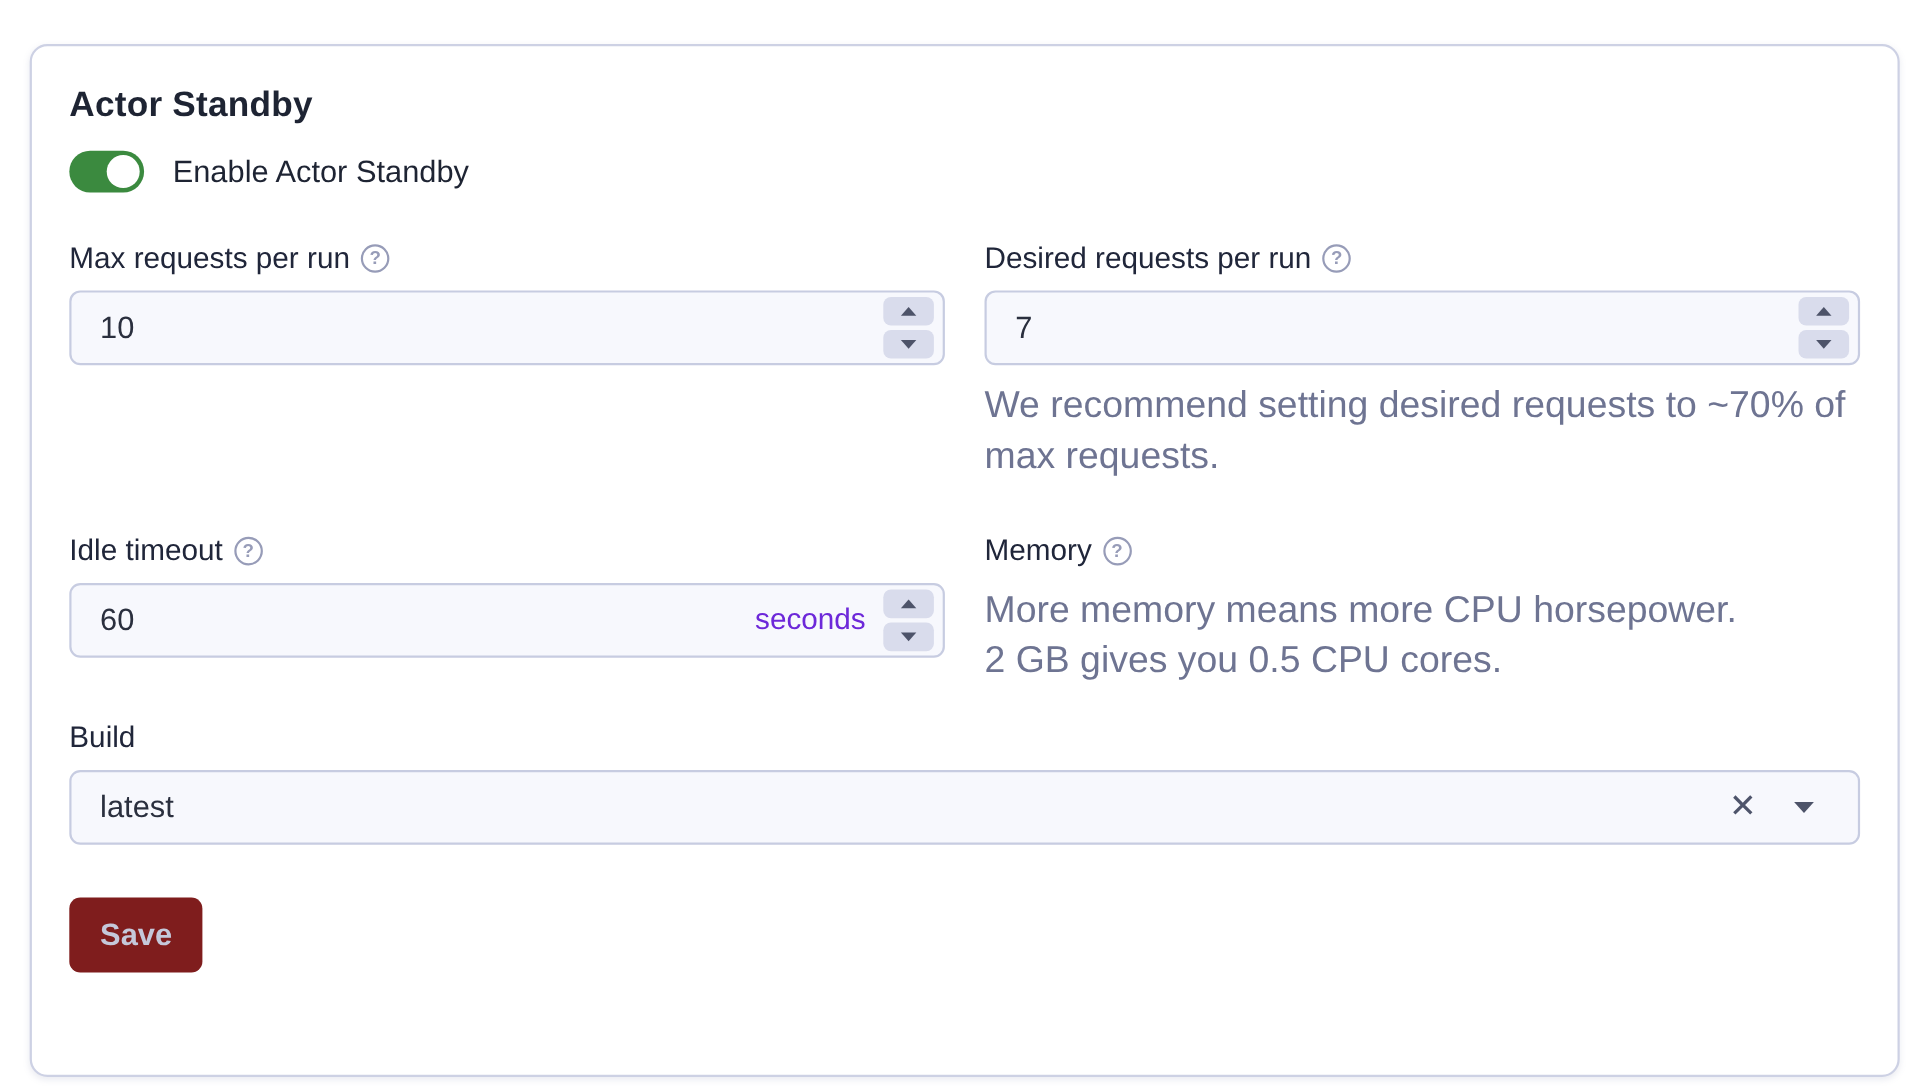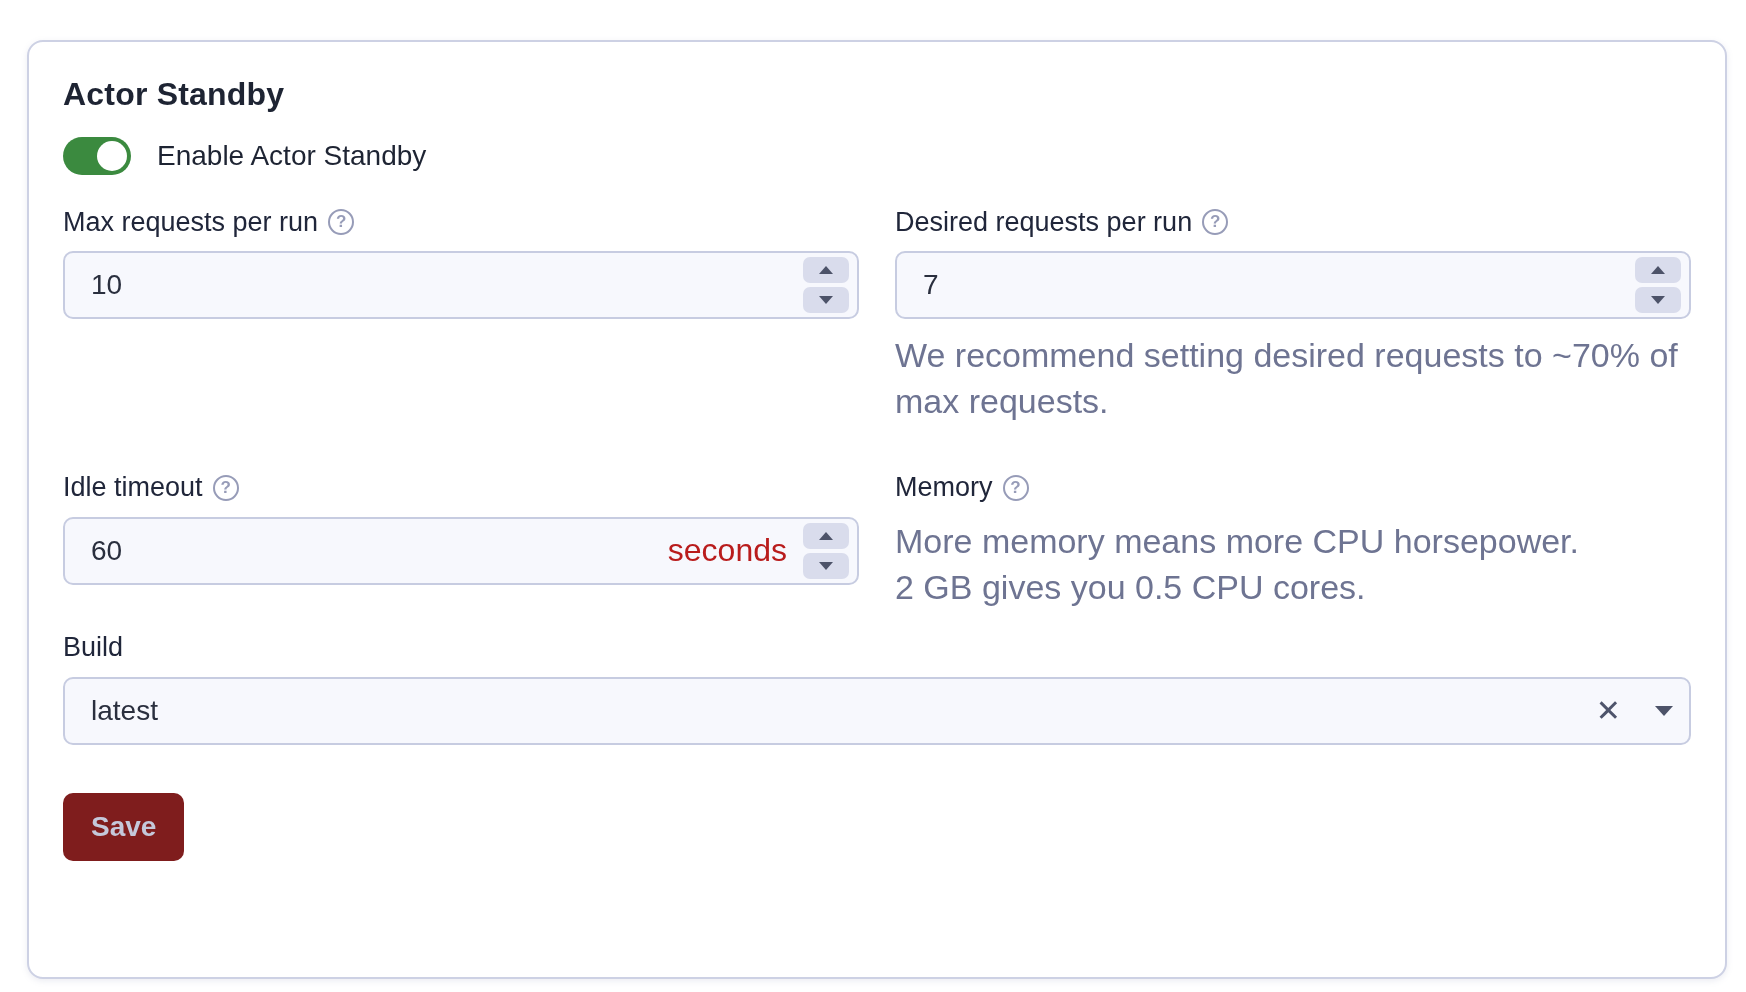--- a/index.html
+++ b/index.html
@@ -21,50 +21,50 @@
   .card{
     position:absolute;left:27px;top:40px;width:1700px;height:939px;
     background:#fff;border:2px solid var(--card-border);border-radius:16px;
     box-shadow:0 2px 6px rgba(120,130,170,.15);
     padding:34px 34px 26px 34px;
   }
   .title{font-size:32px;font-weight:700;color:var(--ink);margin-bottom:24px;letter-spacing:.2px;}
   .desc{font-size:27px;color:var(--body);margin-bottom:26px;}
   .desc a{color:var(--link);text-decoration:none;cursor:pointer;}
   
-  .toggle-row{display:flex;align-items:center;gap:26px;margin-bottom:30px;height:38px;}
+  .toggle-row{display:flex;align-items:center;gap:26px;margin-bottom:43px;height:38px;}
   .toggle{position:relative;width:68px;height:38px;border-radius:19px;background:var(--green);cursor:pointer;flex:0 0 auto;}
   .toggle .knob{position:absolute;top:4px;right:4px;width:30px;height:30px;border-radius:50%;background:#fff;}
   .toggle-label{font-size:28px;font-weight:500;color:var(--ink);}
   
   .grid{display:grid;grid-template-columns:1fr 1fr;column-gap:36px;row-gap:46px;align-items:start;}
   .field-label-row{display:flex;align-items:center;gap:10px;margin-bottom:12px;height:34px;}
   .field-label{font-size:27px;font-weight:400;color:var(--label);}
   .help{display:inline-flex;align-items:center;justify-content:center;width:26px;height:26px;
     border:2px solid #979cb8;border-radius:50%;color:#979cb8;font-size:17px;font-weight:700;cursor:pointer;}
   .inputbox{
     display:flex;align-items:center;height:68px;background:var(--input-bg);
     border:2px solid var(--input-border);border-radius:10px;padding:0 8px 0 0;
   }
   .inputbox input{
     flex:1 1 auto;min-width:0;height:100%;border:none;outline:none;background:transparent;
     font-family:"Liberation Sans", sans-serif;font-size:28px;color:var(--body);padding:0 0 0 26px;
   }
-  .suffix{font-size:32px;color:#b91c1c;margin-right:16px;flex:0 0 auto;}
+  .suffix{font-size:27px;color:#6d28d9;margin-right:16px;flex:0 0 auto;}
   .stepper{display:flex;flex-direction:column;gap:4px;flex:0 0 auto;}
   .step{width:46px;height:26px;border:none;border-radius:7px;background:var(--step-bg);
     display:flex;align-items:center;justify-content:center;cursor:pointer;}
   .tri-up{width:0;height:0;border-left:7px solid transparent;border-right:7px solid transparent;
     border-bottom:8px solid var(--step-arrow);}
   .tri-down{width:0;height:0;border-left:7px solid transparent;border-right:7px solid transparent;
     border-top:8px solid var(--step-arrow);}
   .helper{font-size:34px;color:var(--muted);margin-top:14px;line-height:1.35;}
   
-  .build-section{margin-top:20px;}
-  .selectbox{padding-right:16px;}
+  .build-section{margin-top:30px;}
+  .selectbox{padding-right:40px;}
   .clear{font-size:30px;color:#4e546b;cursor:pointer;margin-right:34px;flex:0 0 auto;line-height:1;}
   .caret{display:inline-flex;cursor:pointer;flex:0 0 auto;}
   .caret .tri-down{border-left-width:9px;border-right-width:9px;border-top-width:10px;}
   
   .save{
     margin-top:48px;height:68px;min-width:116px;padding:0 28px;border:none;border-radius:10px;
     background:#7f1d1d;color:#c5c8da;font-family:"Liberation Sans", sans-serif;
     font-size:28px;font-weight:700;cursor:default;
   }
 </style>

